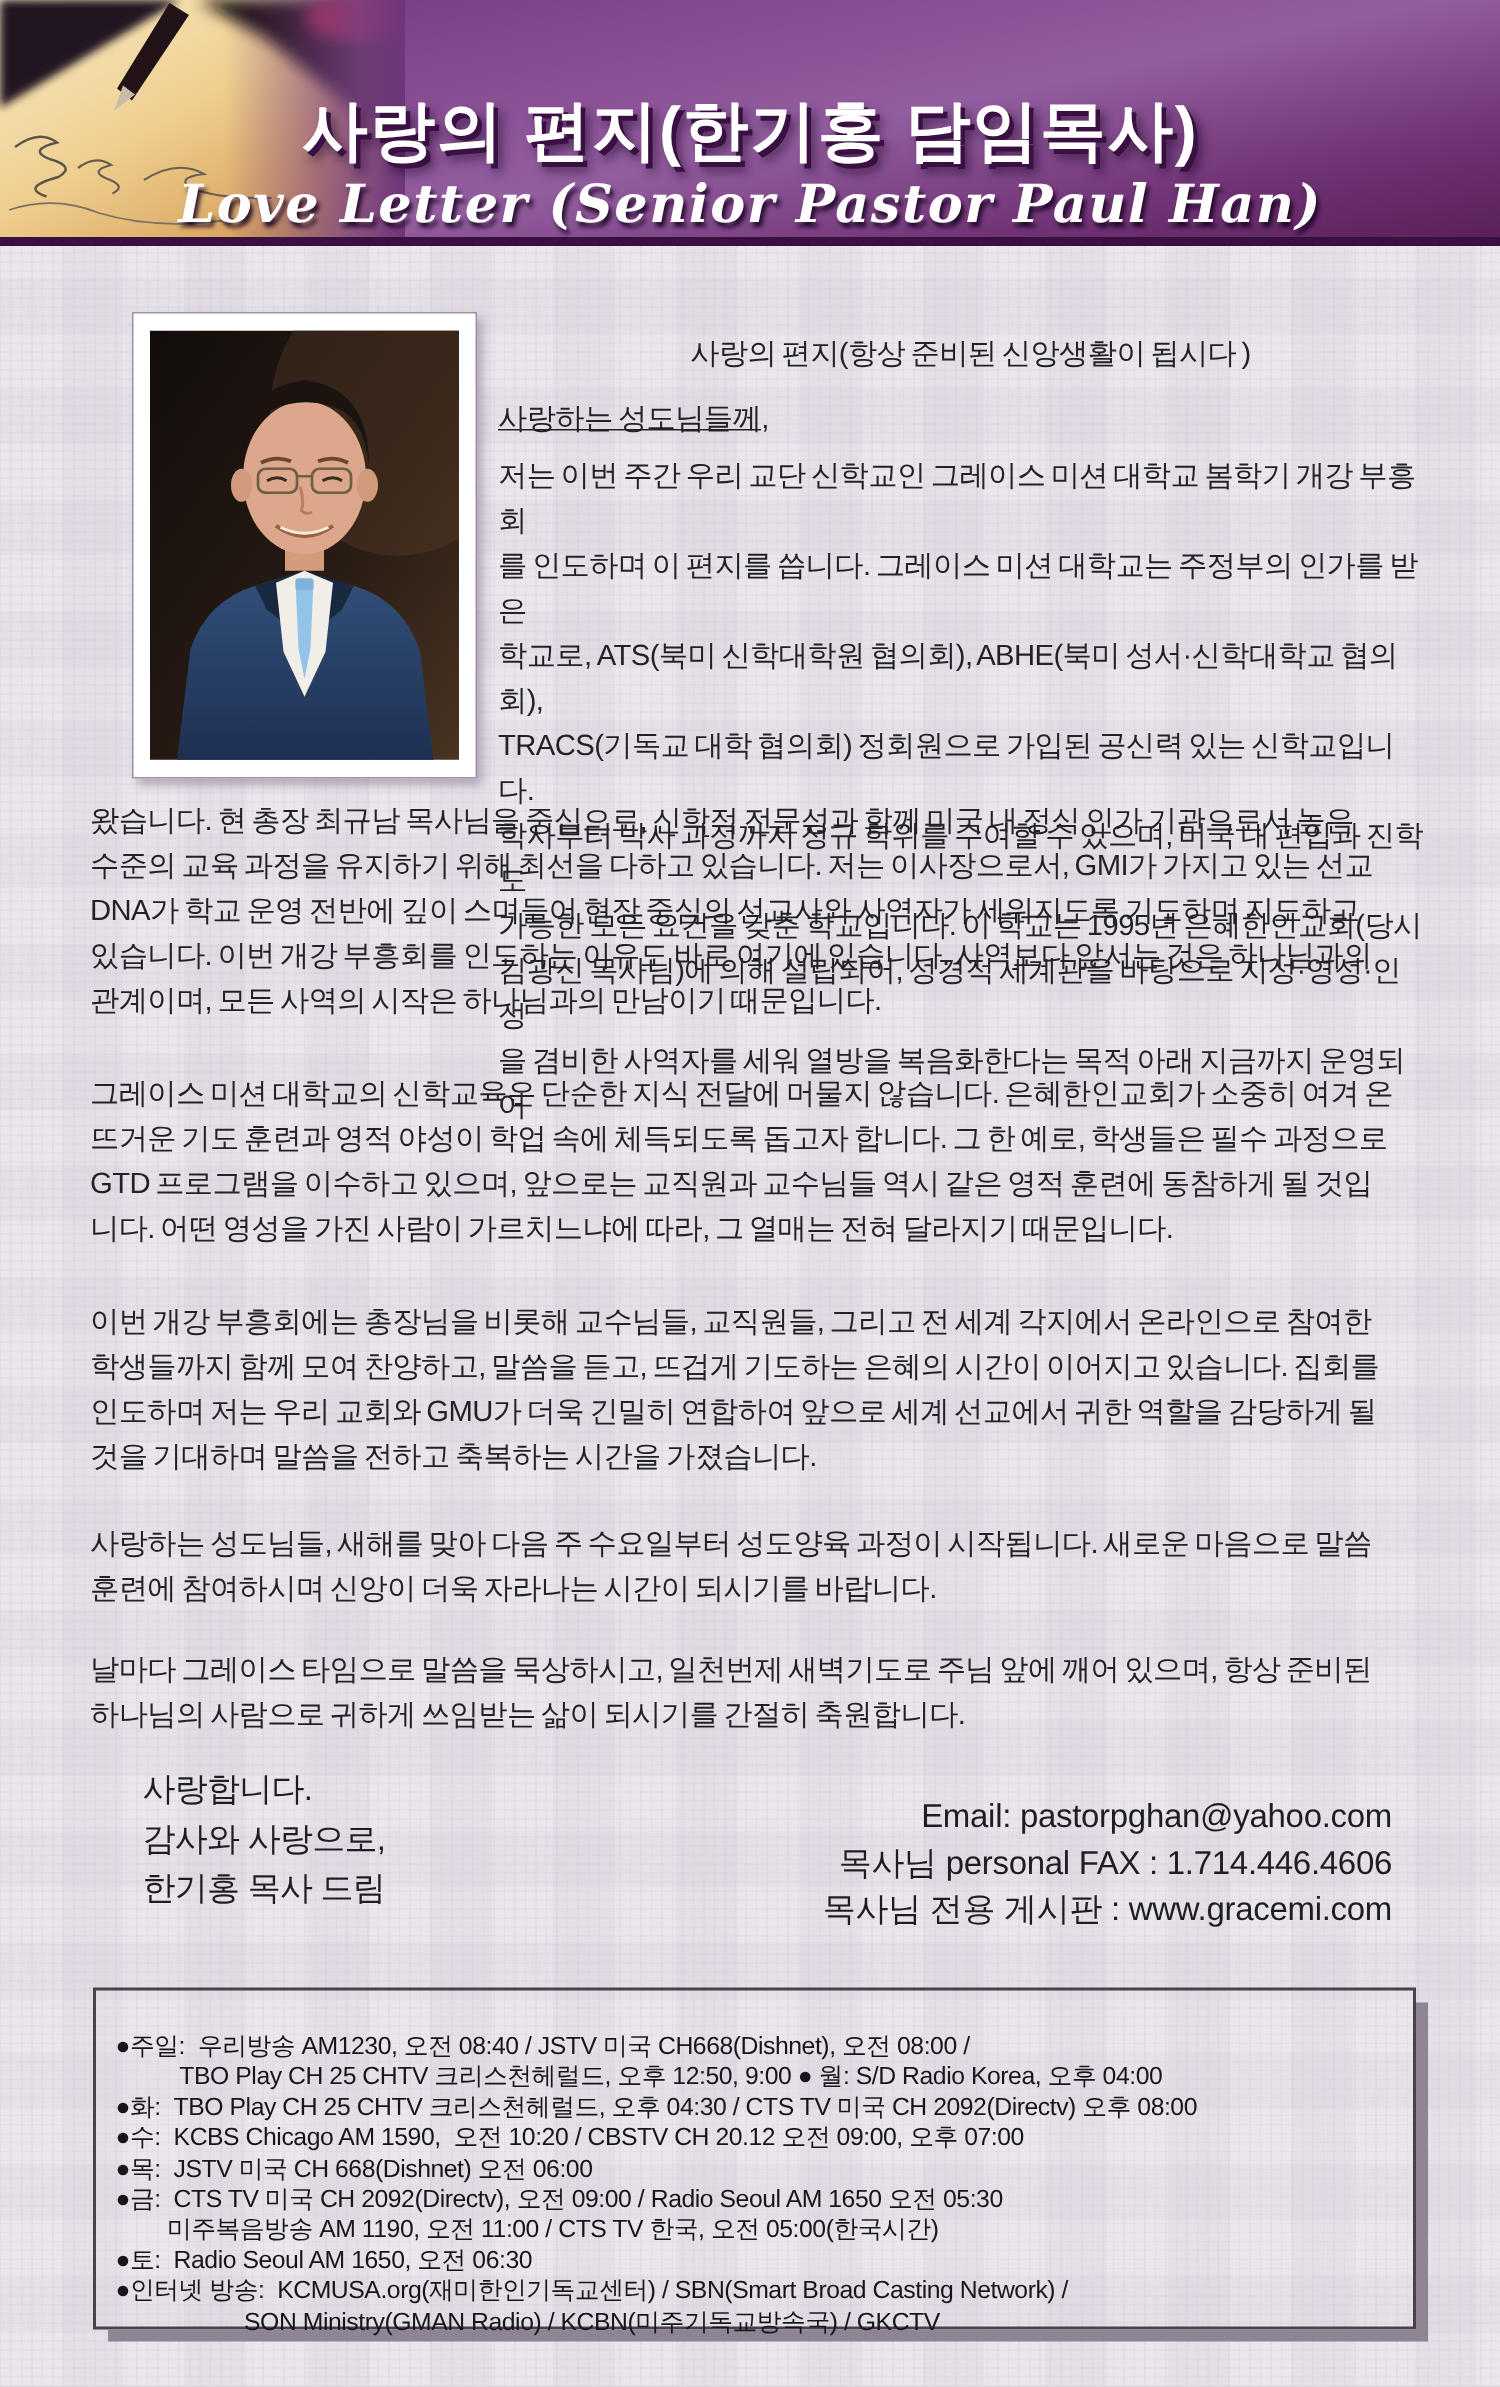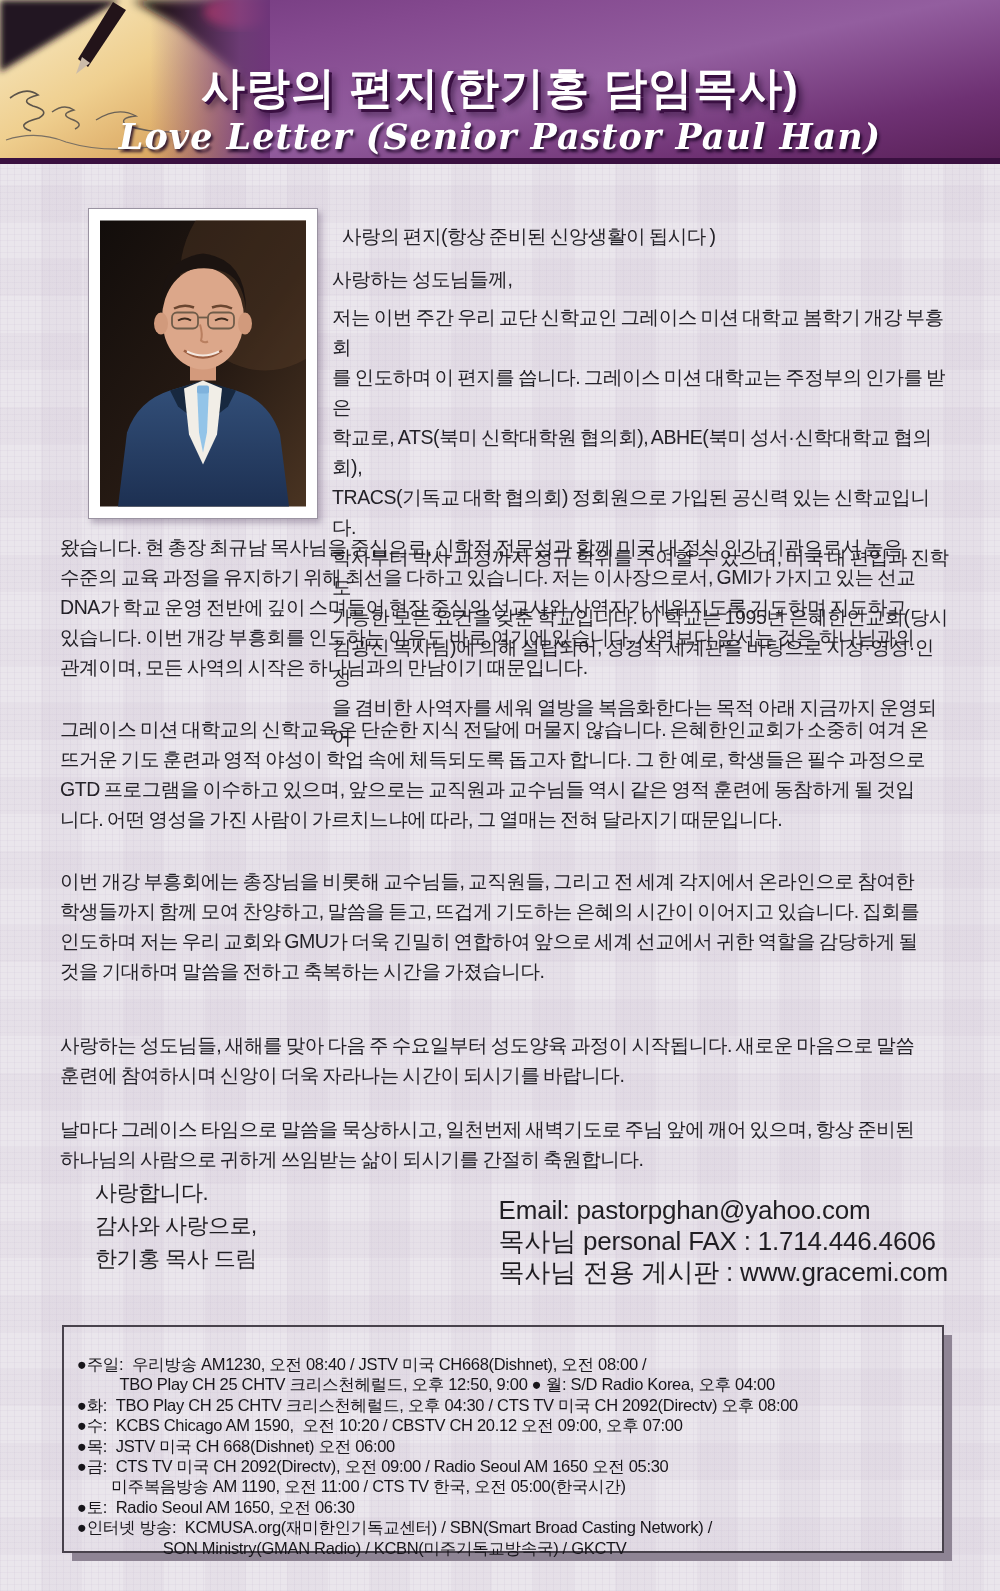--- a/index.html
+++ b/index.html
@@ -35,27 +35,27 @@
   .photo-frame{
     position:absolute;left:88px;top:208px;width:230px;height:311px;box-sizing:border-box;
     background:#ffffff;border:1px solid #9a93a1;padding:11px;
     box-shadow:3px 4px 6px rgba(80,60,95,.35);
   }
   .photo-frame svg{display:block;width:100%;height:100%;}
   
   .lines{white-space:pre-line;margin:0;}
   .body-text{font-size:19.5px;line-height:30px;letter-spacing:-0.4px;word-spacing:-1.5px;color:#232127;}
   .intro-block{position:absolute;left:332px;top:221px;width:620px;}
-  .intro-subject{margin:0 0 13px 10px;}
-  .intro-salutation{margin:0 0 8px 0;}
+  .intro-subject{margin:0 0 13px 10px;text-align:center;}
+  .intro-salutation{margin:0 0 8px 0;text-decoration:underline;}
   .full-block{position:absolute;left:60px;top:532px;width:892px;}
   .para{margin:0;}
-  .mb32{margin-bottom:32px;} .mb28{margin-bottom:44px;} .mb24{margin-bottom:24px;}
+  .mb32{margin-bottom:32px;} .mb28{margin-bottom:28px;} .mb24{margin-bottom:24px;}
   .signature{position:absolute;left:95px;top:1176px;font-size:22px;line-height:33px;letter-spacing:-0.5px;}
-  .contact{position:absolute;right:52px;top:1195px;font-size:26px;line-height:31px;letter-spacing:-0.2px;}
+  .contact{position:absolute;right:72px;top:1195px;text-align:right;font-size:22px;line-height:31px;letter-spacing:-0.2px;}
   
   .banner{
     position:absolute;left:243px;top:1297px;width:548px;height:48px;z-index:3;
     background:linear-gradient(90deg,#4a0f4c 0%,#712d74 45%,#5d1f60 75%,#3f0c40 100%);
     display:flex;align-items:center;justify-content:center;
     box-shadow:3px 4px 5px rgba(45,15,55,.55);
   }
   .banner-text{
     font-size:30px;font-weight:800;color:#ffffff;letter-spacing:5px;
     text-shadow:2px 2px 0 #2a0630, 3px 4px 4px rgba(20,0,25,.6);

